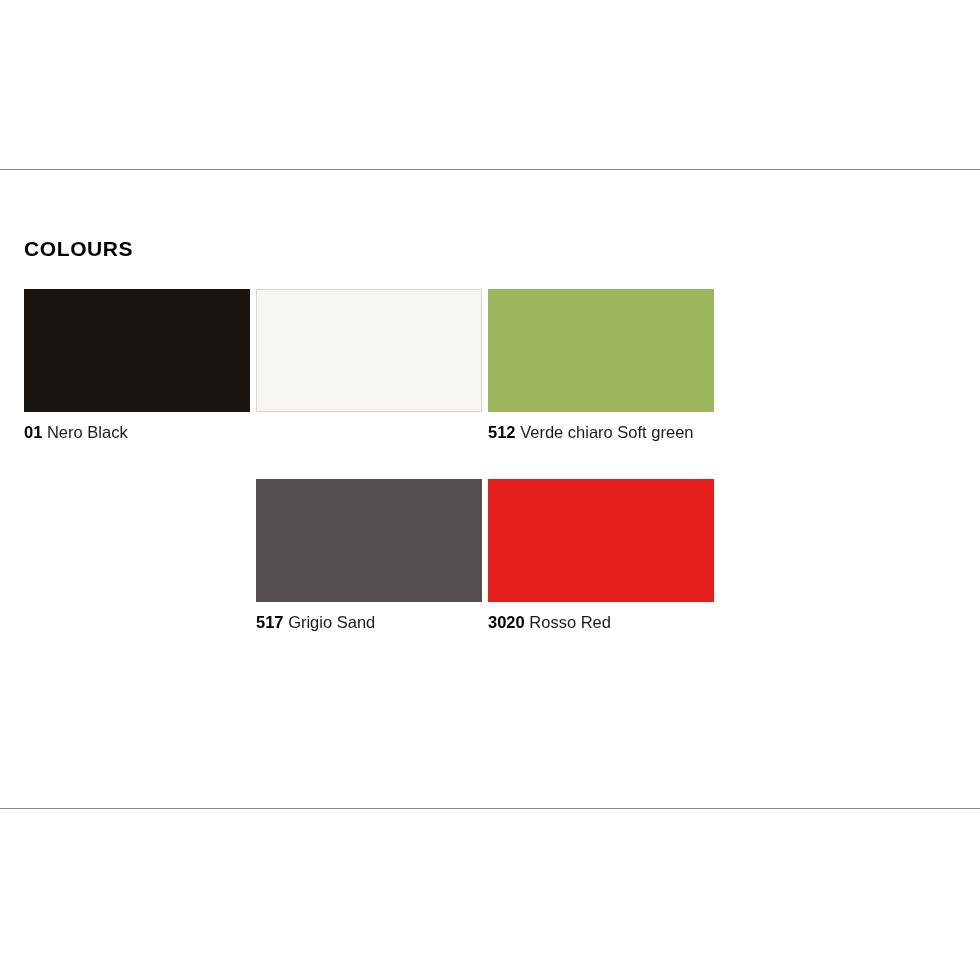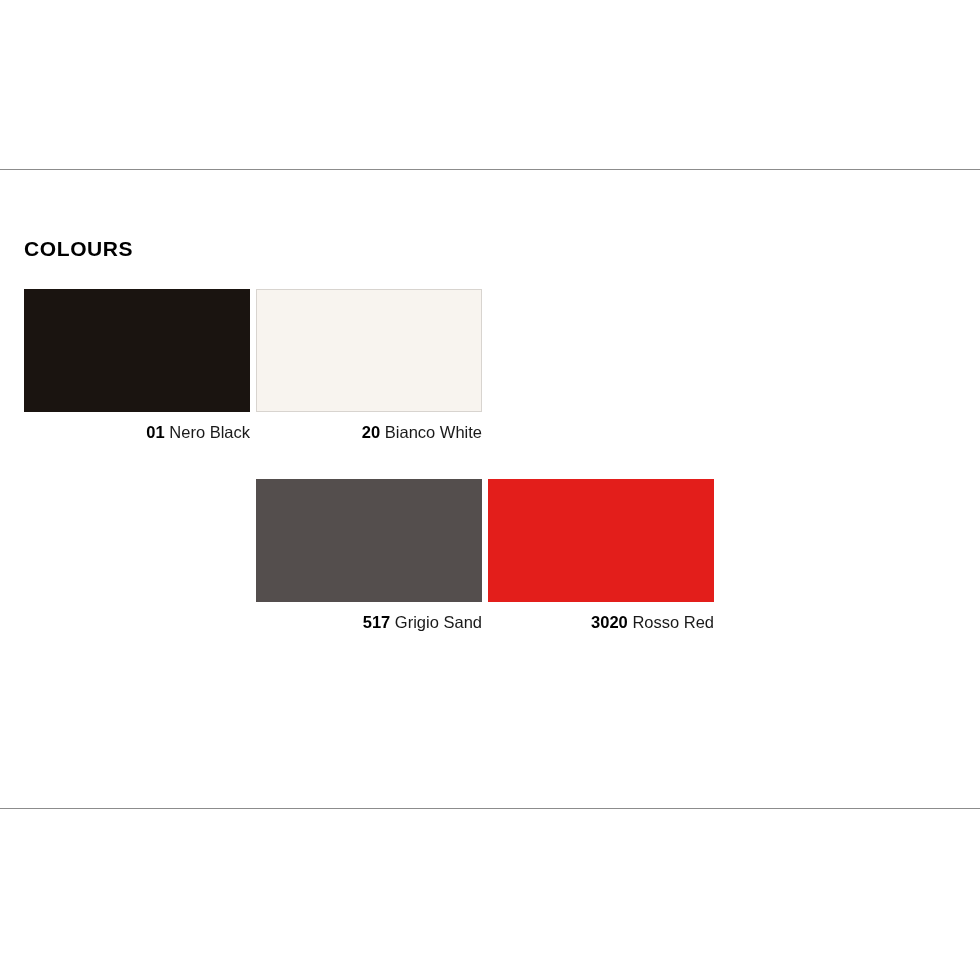--- a/index.html
+++ b/index.html
@@ -72,21 +72,20 @@
   .swatch-chip.bordered {
     border: 1px solid #d8d4cf;
   }
 
   .swatch-label {
     margin-top: 10px;
     font-size: 16.5px;
     line-height: 20px;
     white-space: nowrap;
     color: #1a1a1a;
-    text-align: right;
   }
 
   .swatch-code {
     font-weight: bold;
     color: #000000;
   }
 
   .swatch-name {
     font-weight: normal;
     color: #1a1a1a;
@@ -102,21 +101,24 @@
   <div class="section-title">COLOURS</div>
 
   <div class="swatch-grid">
     <div class="swatch-row" id="row-1">
         <div class="swatch-cell" style="left: 0px;">
           <div class="swatch-chip" style="background: rgb(26, 20, 16);"></div>
           <div class="swatch-label"><span class="swatch-code">01</span> <span class="swatch-name">Nero Black</span></div>
         </div>
         <div class="swatch-cell" style="left: 232px;">
           <div class="swatch-chip bordered" style="background: rgb(248, 244, 239);"></div>
-          <div class="swatch-label"><span class="swatch-code">20</span> <span class="swatch-name">Bianco White</span></div>
+        </div>
+        <div class="swatch-cell" style="left: 464px;">
+          <div class="swatch-chip" style="background: rgb(156, 182, 92);"></div>
+          <div class="swatch-label"><span class="swatch-code">512</span> <span class="swatch-name">Verde chiaro Soft green</span></div>
         </div>
       </div>
     <div class="swatch-row" id="row-2">
         <div class="swatch-cell" style="left: 232px;">
           <div class="swatch-chip" style="background: rgb(84, 78, 77);"></div>
           <div class="swatch-label"><span class="swatch-code">517</span> <span class="swatch-name">Grigio Sand</span></div>
         </div>
         <div class="swatch-cell" style="left: 464px;">
           <div class="swatch-chip" style="background: rgb(227, 30, 27);"></div>
           <div class="swatch-label"><span class="swatch-code">3020</span> <span class="swatch-name">Rosso Red</span></div>

